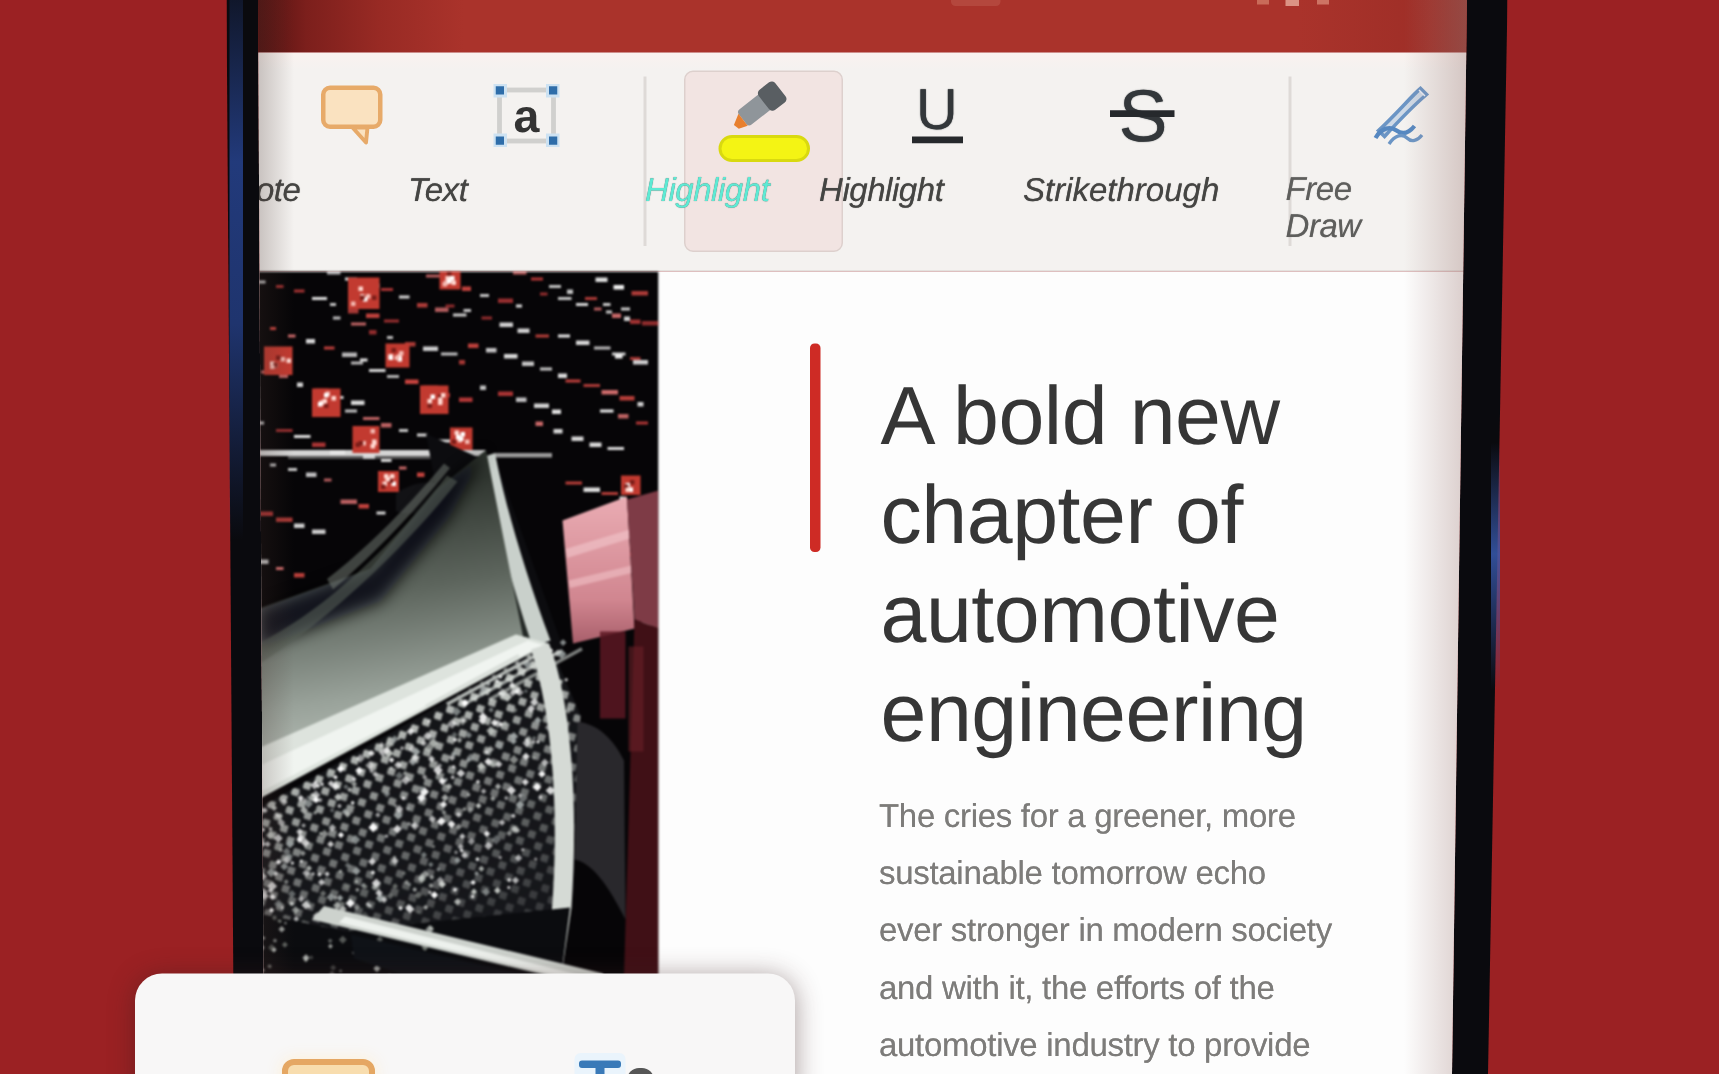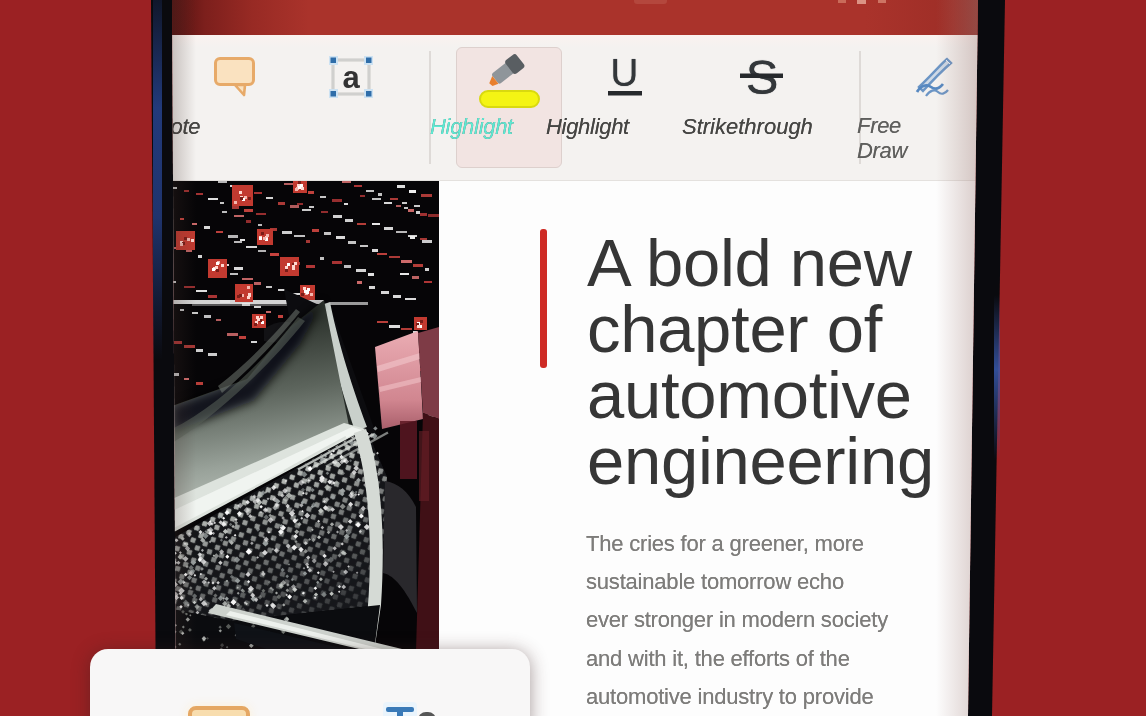--- a/index.html
+++ b/index.html
@@ -24,21 +24,21 @@
 
 #noteic { left:214px; top:57px; width:41px; height:29px; background:#fae2c0; border:3px solid #e7aa69; border-radius:6px; }
 
 #hlbtn { left:456px; top:47px; width:106px; height:121px; background:#f2e4e2; border:1px solid #ddd0cd; border-radius:6px; }
 #hlyellow { left:479px; top:90px; width:61px; height:18px; background:#f4f414; border:2px solid #d9d90f; border-radius:9px; }
 
 #card { left:90px; top:649px; width:440px; height:90px; background:#f8f7f7; border-radius:18px; box-shadow:0 2px 18px rgba(60,30,30,.45); }
 #cardorange { left:98px; top:57px; width:62px; height:40px; background:#f8ddae; border:4px solid #e5a763; border-radius:8px; box-shadow:0 0 10px rgba(255,240,210,.9); }
 #cardT { left:293px; top:53px; width:34px; height:40px; background:#eaf4fc; border-radius:4px; }
 
-#heading { left:587px; top:230px; width:340px; font-size:67px; line-height:66px; color:#363636; letter-spacing:-0.3px; }
+#heading { left:587px; top:244px; width:340px; font-size:55px; line-height:66px; color:#363636; letter-spacing:-0.3px; }
 #redbar { left:540px; top:229px; width:7px; height:139px; background:#ce2b25; border-radius:3px; }
 #body { left:586px; top:524.5px; font-size:22px; line-height:38.4px; color:#7d7c7a; letter-spacing:-0.2px; text-shadow:0 0 0.4px rgba(125,124,122,.8); }
 </style></head>
 <body>
 <div class="abs" id="bezL"></div>
 <div class="abs" id="bezLblue"></div>
 <div class="abs" id="bezR"></div>
 <div class="abs" id="bezRblue"></div>
 <div class="abs" id="screen">
   <div class="abs" id="hdr"></div>
@@ -801,20 +801,21 @@
   <svg class="abs" style="left:329px;top:56px" width="44" height="42">
     <rect x="4" y="4" width="36" height="34" fill="none" stroke="#d0d0ce" stroke-width="3.2"></rect>
     <g fill="#2e6da9" stroke="#cde2f2" stroke-width="2">
     <rect x="0.5" y="0.5" width="7.5" height="7.5"></rect>
     <rect x="36" y="0.5" width="7.5" height="7.5"></rect>
     <rect x="0.5" y="34" width="7.5" height="7.5"></rect>
     <rect x="36" y="34" width="7.5" height="7.5"></rect>
     </g>
     <text x="22" y="32" font-family="Liberation Sans" font-size="31" font-weight="bold" fill="#333333" text-anchor="middle">a</text>
   </svg>
+  <div class="tlabel" style="left:272px;width:160px;">Text</div>
 
   <div class="divider" style="left:429px"></div>
 
   <div class="abs" id="hlbtn"></div>
   <div class="abs" id="hlyellow"></div>
   <svg class="abs" style="left:484px;top:50px" width="48" height="40">
     <g transform="rotate(-38 24 20)">
       <rect x="8" y="13" width="28" height="13" rx="2.5" fill="#8f959a"></rect>
       <rect x="26" y="11" width="14" height="17" rx="3" fill="#595e62"></rect>
       <polygon points="8,15 1,19 2,23 8,25" fill="#e87f2e"></polygon>

